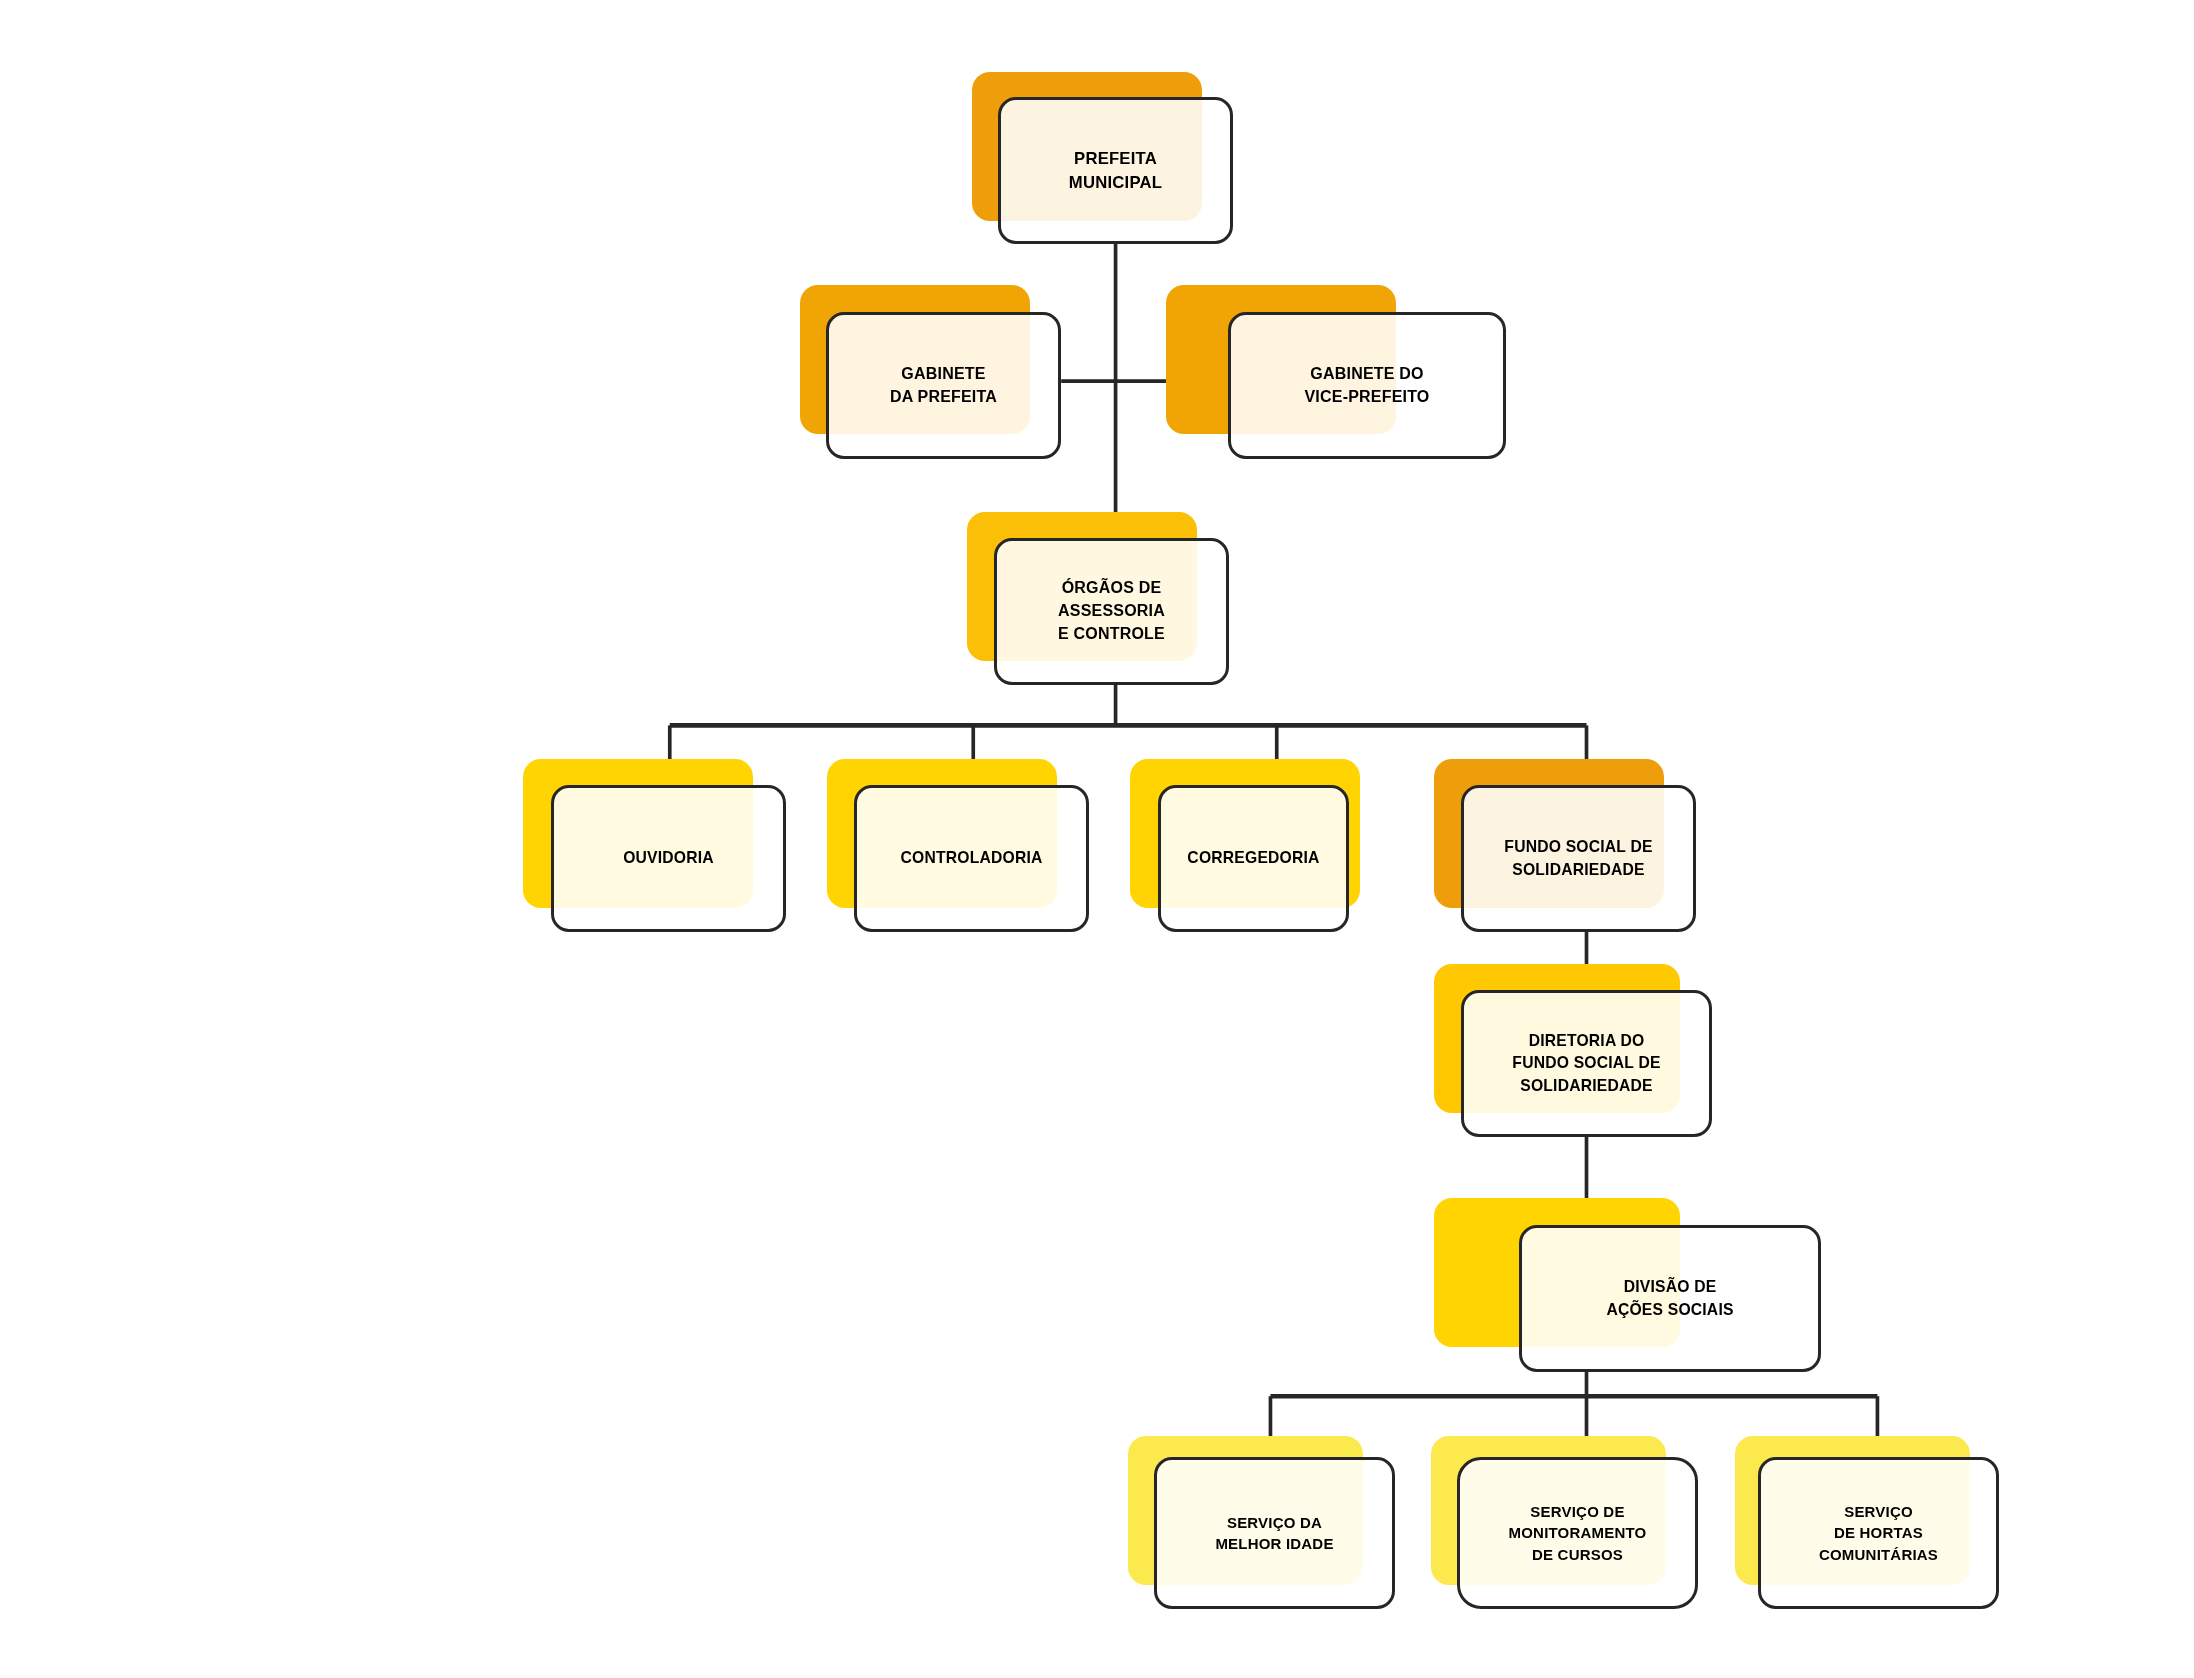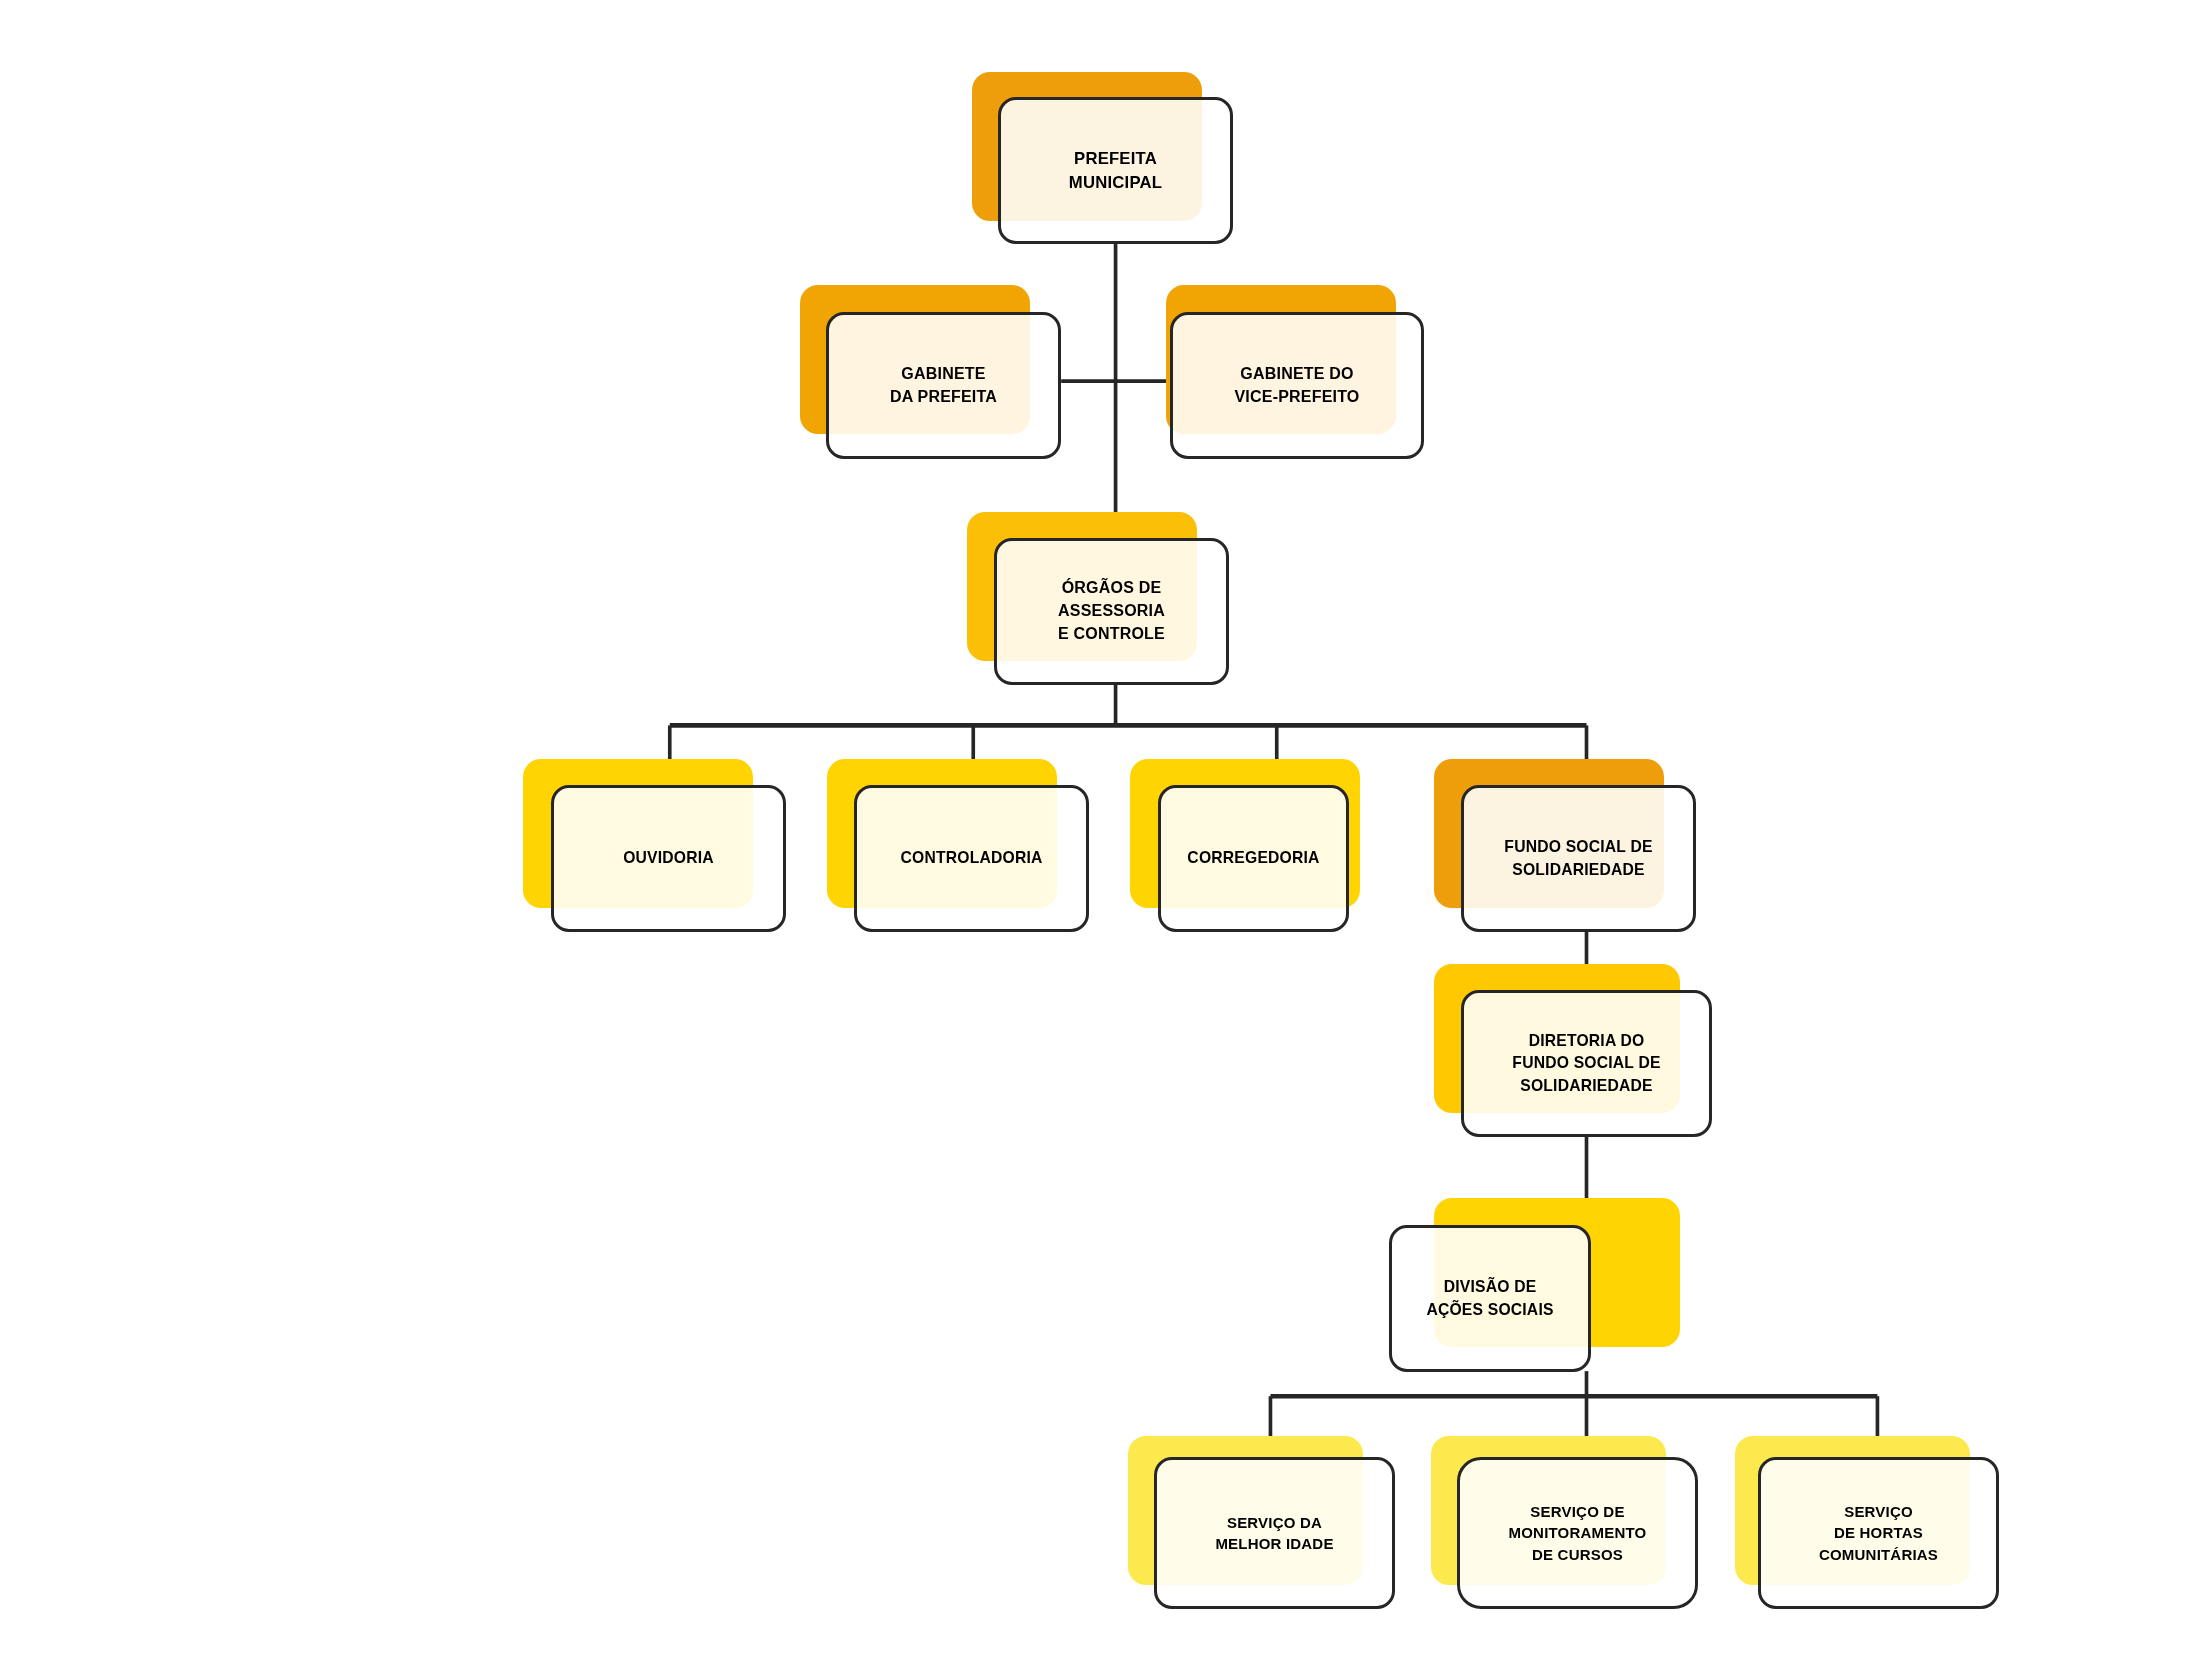--- a/index.html
+++ b/index.html
@@ -97,21 +97,21 @@
       </div>
       <div class="node s-lg" style="left: 0px; top: 0px;">
         <div class="shadow" style="left: 800px; top: 285px; width: 230px; height: 149px; background: rgb(240, 165, 5);"></div>
         <div class="card" style="left: 826px; top: 312px; width: 235px; height: 147px; border-color: rgb(38, 38, 38);">
           <div class="label">GABINETE
 DA PREFEITA</div>
         </div>
       </div>
       <div class="node s-lg" style="left: 0px; top: 0px;">
         <div class="shadow" style="left: 1166px; top: 285px; width: 230px; height: 149px; background: rgb(240, 165, 5);"></div>
-        <div class="card" style="left: 1170px; top: 312px; width: 254px; height: 147px; border-color: rgb(38, 38, 38);">
+        <div class="card" style="left: 1228px; top: 312px; width: 278px; height: 147px; border-color: rgb(38, 38, 38);">
           <div class="label">GABINETE DO
 VICE-PREFEITO</div>
         </div>
       </div>
       <div class="node s-lg" style="left: 0px; top: 0px;">
         <div class="shadow" style="left: 967px; top: 512px; width: 230px; height: 149px; background: rgb(251, 191, 7);"></div>
         <div class="card" style="left: 994px; top: 538px; width: 235px; height: 147px; border-color: rgb(38, 38, 38);">
           <div class="label">ÓRGÃOS DE
 ASSESSORIA
 E CONTROLE</div>
@@ -145,21 +145,21 @@
       <div class="node s-md" style="left: 0px; top: 0px;">
         <div class="shadow" style="left: 1434px; top: 964px; width: 246px; height: 149px; background: rgb(255, 200, 0);"></div>
         <div class="card" style="left: 1461px; top: 990px; width: 251px; height: 147px; border-color: rgb(38, 38, 38);">
           <div class="label">DIRETORIA DO
 FUNDO SOCIAL DE
 SOLIDARIEDADE</div>
         </div>
       </div>
       <div class="node s-md" style="left: 0px; top: 0px;">
         <div class="shadow" style="left: 1434px; top: 1198px; width: 246px; height: 149px; background: rgb(255, 212, 0);"></div>
-        <div class="card" style="left: 1389px; top: 1225px; width: 202px; height: 147px; border-color: rgb(38, 38, 38);">
+        <div class="card" style="left: 1519px; top: 1225px; width: 302px; height: 147px; border-color: rgb(38, 38, 38);">
           <div class="label">DIVISÃO DE
 AÇÕES SOCIAIS</div>
         </div>
       </div>
       <div class="node s-sm" style="left: 0px; top: 0px;">
         <div class="shadow" style="left: 1128px; top: 1436px; width: 235px; height: 149px; background: rgb(251, 233, 78);"></div>
         <div class="card" style="left: 1154px; top: 1457px; width: 241px; height: 152px; border-color: rgb(38, 38, 38);">
           <div class="label">SERVIÇO DA
 MELHOR IDADE</div>
         </div>

